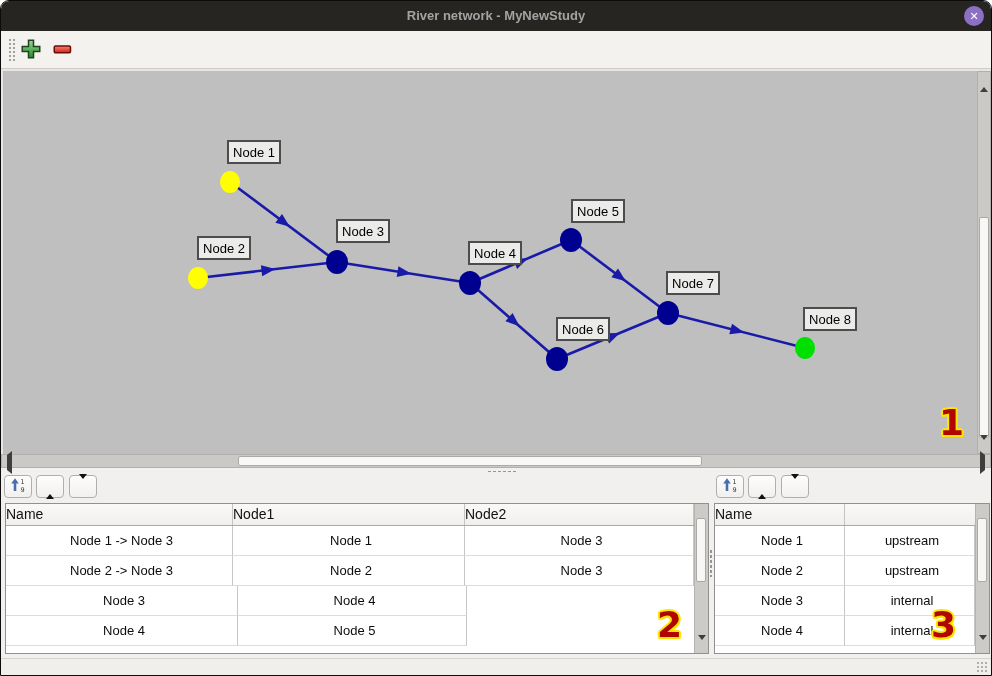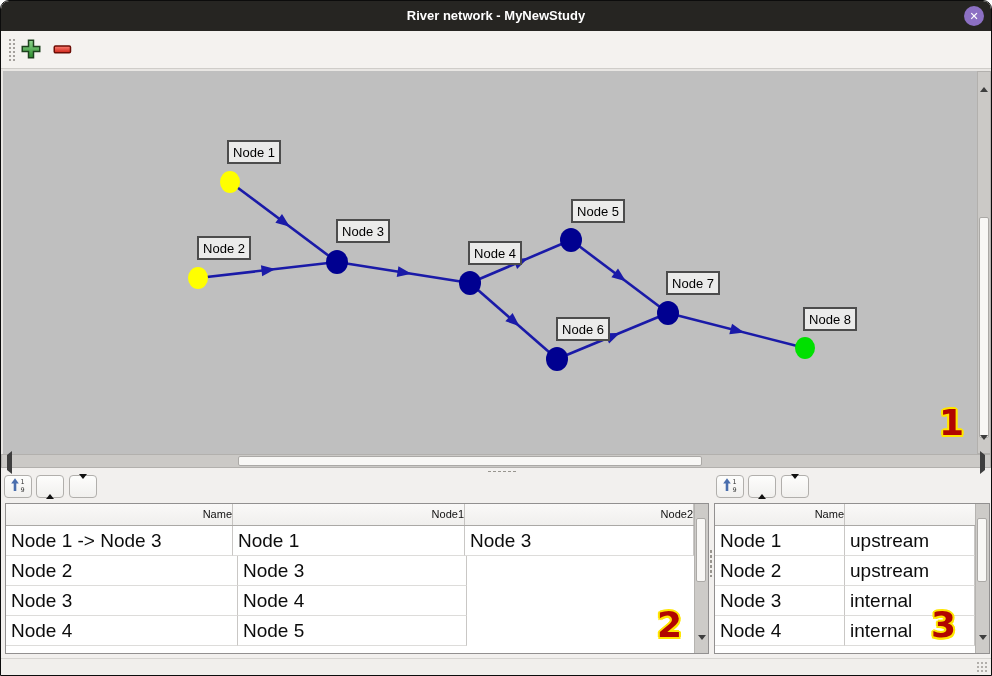--- a/index.html
+++ b/index.html
@@ -6,21 +6,21 @@
   html,body { width: 992px; height: 676px; background:#fff; }
   body { font-family: "Liberation Sans", "DejaVu Sans", sans-serif; }
 
   .window { position:relative; width:992px; height:676px; background:#f2f0ee;
             border:1px solid #0c0c0c; border-radius:9px 9px 0 0; overflow:hidden; }
 
   
   .titlebar { position:absolute; left:0; top:0; right:0; height:30px;
               background:#262522; border-radius:8px 8px 0 0; }
   .title { position:absolute; left:0; width:100%; text-align:center; line-height:30px;
-           color:#ffffff; font-size:13px; font-weight:bold; }
+           color:#a3a3a3; font-size:13px; font-weight:bold; }
   .close-btn { position:absolute; right:7px; top:5px; width:20px; height:20px;
                border-radius:50%; background:#8c70c3; cursor:default; }
   .close-btn span { display:block; text-align:center; line-height:20px; color:#fff;
                     font-size:11px; font-weight:bold; }
 
   
   .toolbar { position:absolute; left:0; right:0; top:30px; height:38px;
              background:#f4f2ef; border-bottom:1px solid #cfcdc9; }
   .tb-handle { position:absolute; left:7px; top:7px; width:7px; height:25px;
                background-image:radial-gradient(#a5a19d 1px, transparent 1.3px);
@@ -69,27 +69,27 @@
   .mtb-btn { position:absolute; top:2px; width:28px; height:23px;
              background:linear-gradient(#fdfdfc,#f1f0ee); border:1px solid #b1afac; border-radius:4px; }
   .mtb-btn .tri.up, .mtb-btn .tri.down { transform:scale(1.25); }
   .b1 { left:3px; } .b2 { left:35px; } .b3 { left:68px; }
 
   .grid { position:absolute; top:30px; background:#fff; border:1px solid #929090; }
   .pane.left  .grid { left:4px; width:704px; height:151px; }
   .pane.right .grid { left:1px; width:276px; height:151px; }
   .grid-head { position:absolute; left:0; top:0; right:14px; height:22px; display:flex;
                background:linear-gradient(#faf9f8,#f0efed); border-bottom:1px solid #aaa8a5; }
-  .grid-head .th { border-right:1px solid #c6c4c1; text-align:right; line-height:21px;
-                   font-size:11px; color:#111; overflow:hidden; white-space:nowrap; }
+  .grid-head .th { border-right:1px solid #c6c4c1; text-align:left; line-height:21px;
+                   font-size:14px; color:#111; overflow:hidden; white-space:nowrap; }
   .grid-body { position:absolute; left:0; top:22px; right:14px; bottom:0; overflow:hidden; }
   .grid-body .tr { display:flex; height:30px; background:#fff; }
   .grid-body .td { border-right:1px solid #c9c7c5; border-bottom:1px solid #dddcda;
-                   font-size:19px; color:#0c0c0c; line-height:29px; padding-left:5px;
-                   overflow:hidden; white-space:nowrap; }
+                   font-size:13px; color:#0c0c0c; line-height:29px; padding-left:5px;
+                   overflow:hidden; white-space:nowrap;text-align:center; }
   .grid-scroll { position:absolute; right:0; top:0; bottom:0; width:14px;
                  background:#cdcbc8; border-left:1px solid #b5b3b0; }
   .grid-scroll .sb-btn { left:0; width:13px; height:13px; position:absolute; background:#cdcbc8; border:none; }
   .grid-scroll .thumb-v { left:1px; top:14px; height:64px; }
 
   
   .statusbar { position:absolute; left:0; right:0; bottom:0; height:17px;
                background:#f1efec; border-top:1px solid #d6d4d1; }
 
   
@@ -244,20 +244,21 @@
             <div class="th" style="width: 232px;">Node1</div>
             <div class="th" style="width: 229px;">Node2</div>
           </div>
         <div class="grid-body">
             <div class="tr">
               <div class="td" style="width: 227px;">Node 1 -&gt; Node 3</div>
               <div class="td" style="width: 232px;">Node 1</div>
               <div class="td" style="width: 229px;">Node 3</div>
             </div>
             <div class="tr">
+              <div class="td" style="width: 227px;">Node 2 -&gt; Node 3</div>
               <div class="td" style="width: 232px;">Node 2</div>
               <div class="td" style="width: 229px;">Node 3</div>
             </div>
             <div class="tr">
               <div class="td" style="width: 232px;">Node 3</div>
               <div class="td" style="width: 229px;">Node 4</div>
             </div>
             <div class="tr">
               <div class="td" style="width: 232px;">Node 4</div>
               <div class="td" style="width: 229px;">Node 5</div>

